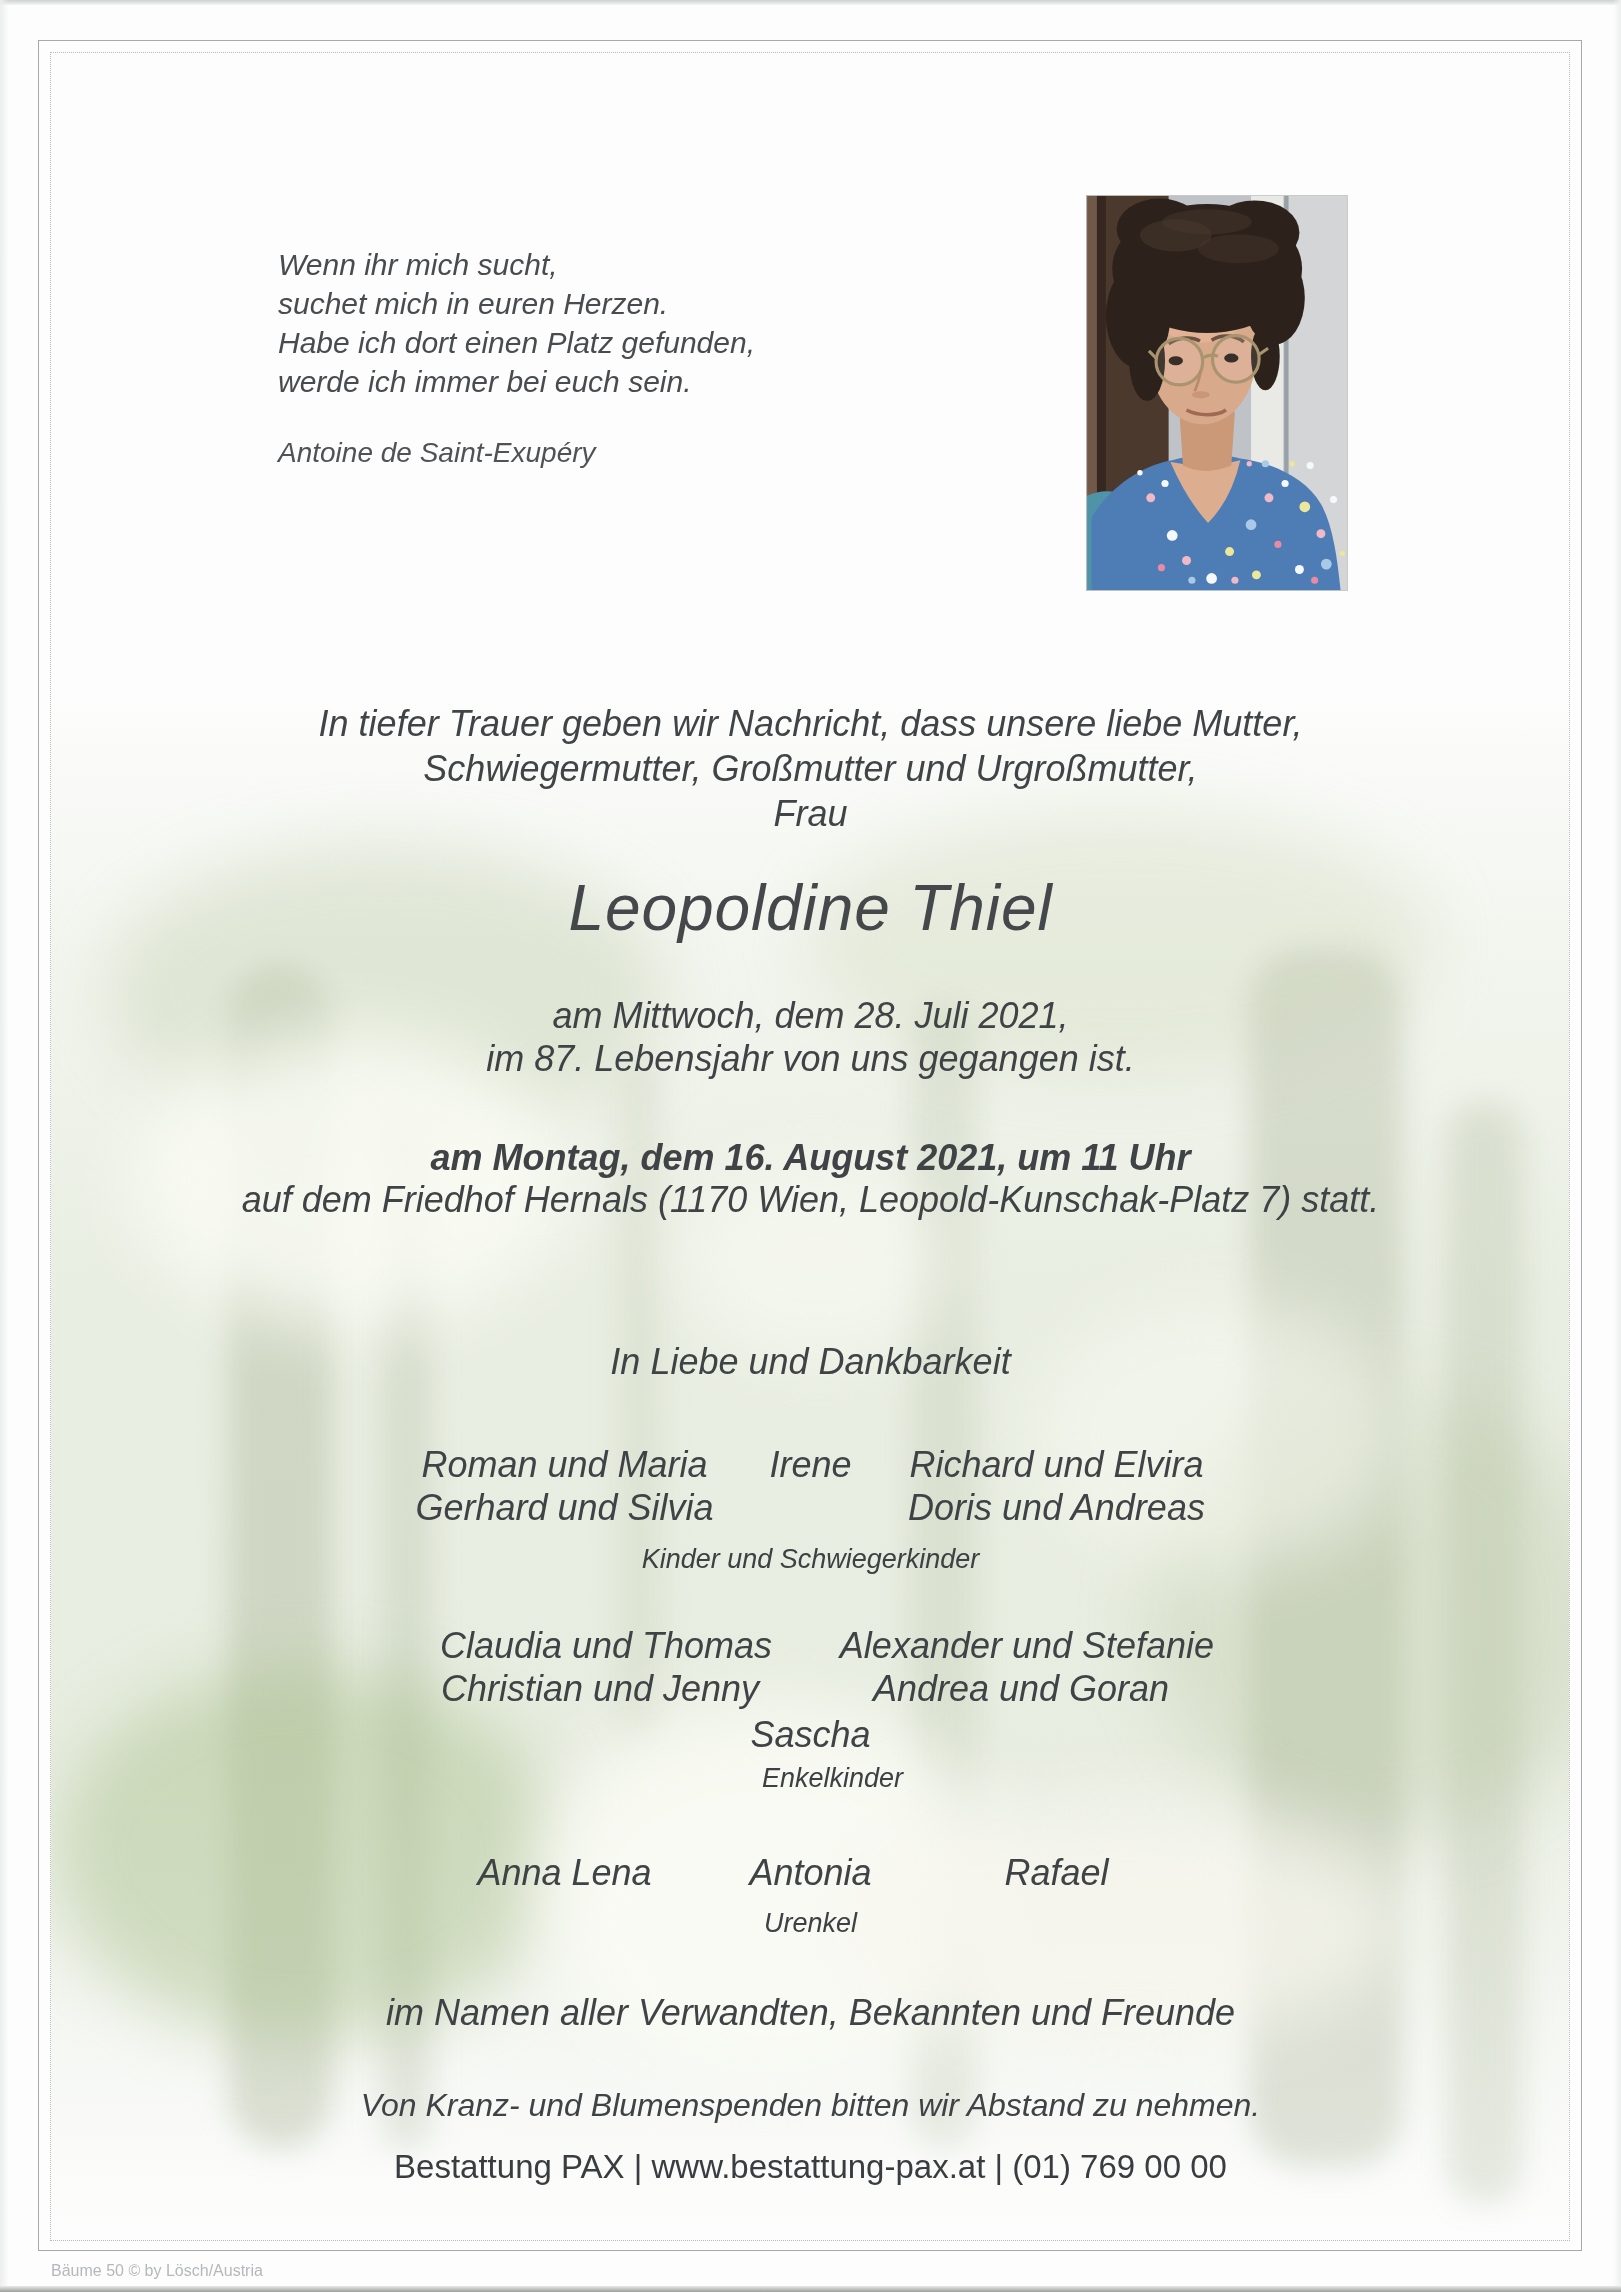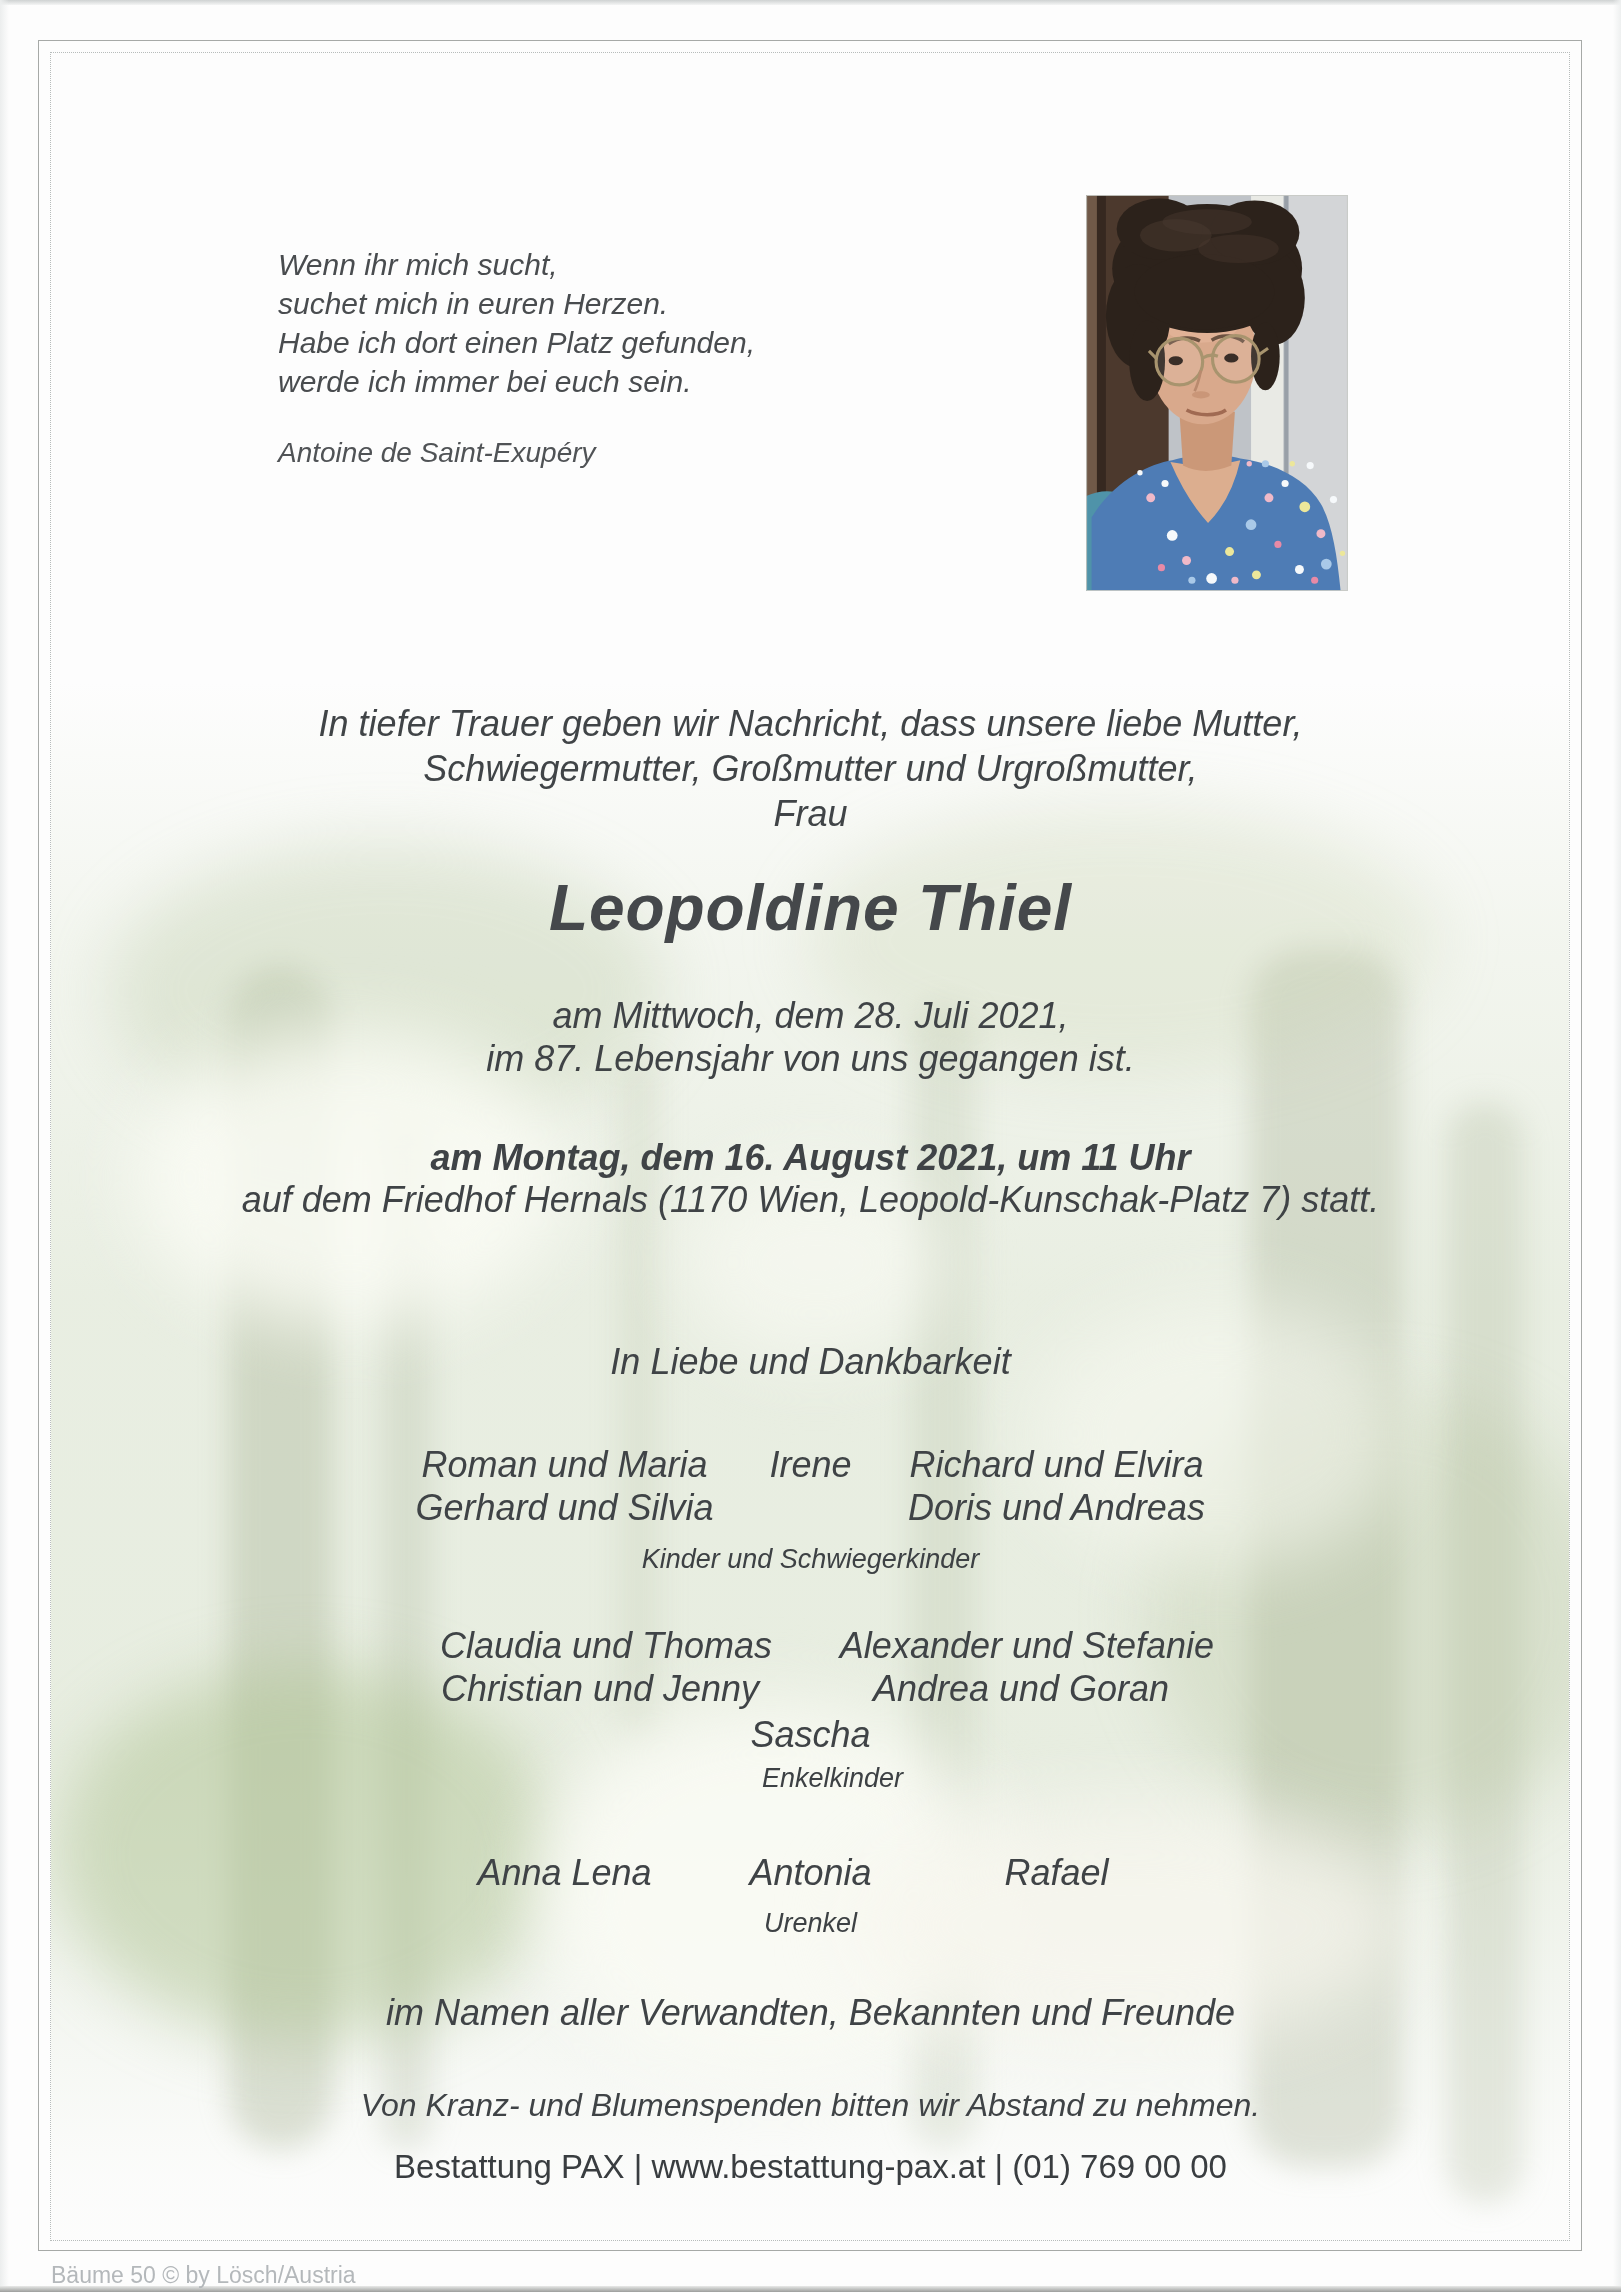--- a/index.html
+++ b/index.html
@@ -47,35 +47,35 @@
   .g4{left:851px;top:1809px;width:555px;height:233px;background:rgba(247,245,238,.75);}
   .g5{left:1030px;top:1299px;width:376px;height:269px;background:rgba(246,249,240,.6);}
 
   
   .abs{position:absolute;left:0;right:0;}
   .it{font-style:italic;}
   .center{text-align:center;}
   .quote{position:absolute;left:278px;top:245px;font-style:italic;font-size:30px;line-height:39px;color:#494c4f;}
   .quote-attr{font-size:28px;color:#505356;margin-top:32px;}
   .announce{top:701px;font-size:36px;line-height:45px;color:#404447;}
-  .name{top:871px;font-size:64px;font-weight:700;color:#45484b;letter-spacing:0.9px;}
+  .name{top:871px;font-size:64px;font-weight:400;color:#45484b;letter-spacing:0.9px;}
   .passing{top:994px;font-size:36px;line-height:43px;}
   .ceremony{top:1137px;font-size:36px;line-height:42px;}
   .bold{font-weight:700;}
   .closing{top:1341px;font-size:36px;}
   .nrow{position:absolute;left:0;right:0;display:grid;justify-content:center;font-style:italic;font-size:36px;color:#3f4346;}
   .nrow span{text-align:center;white-space:nowrap;}
   .row3{grid-template-columns:304px 188px 304px;}
   .row2{grid-template-columns:421px 421px;}
   .caption{font-size:27px;font-style:italic;color:#3d4144;}
   .single{font-size:36px;font-style:italic;}
   .behalf{top:1992px;font-size:36px;}
   .flowers{top:2087px;font-size:32px;}
   .funeral{top:2148px;font-size:33px;font-style:normal;color:#393d40;}
-  .credit{position:absolute;left:51px;top:2262px;font-size:23px;color:#b4b8bb;font-style:normal;}
+  .credit{position:absolute;left:51px;top:2262px;font-size:16px;color:#b4b8bb;font-style:normal;}
 
   
   .photo{position:absolute;left:1086px;top:195px;width:262px;height:396px;}
 </style>
 </head>
 <body>
 
 <div class="edge-top"></div>
 <div class="edge-left"></div>
 <div class="edge-right"></div>

